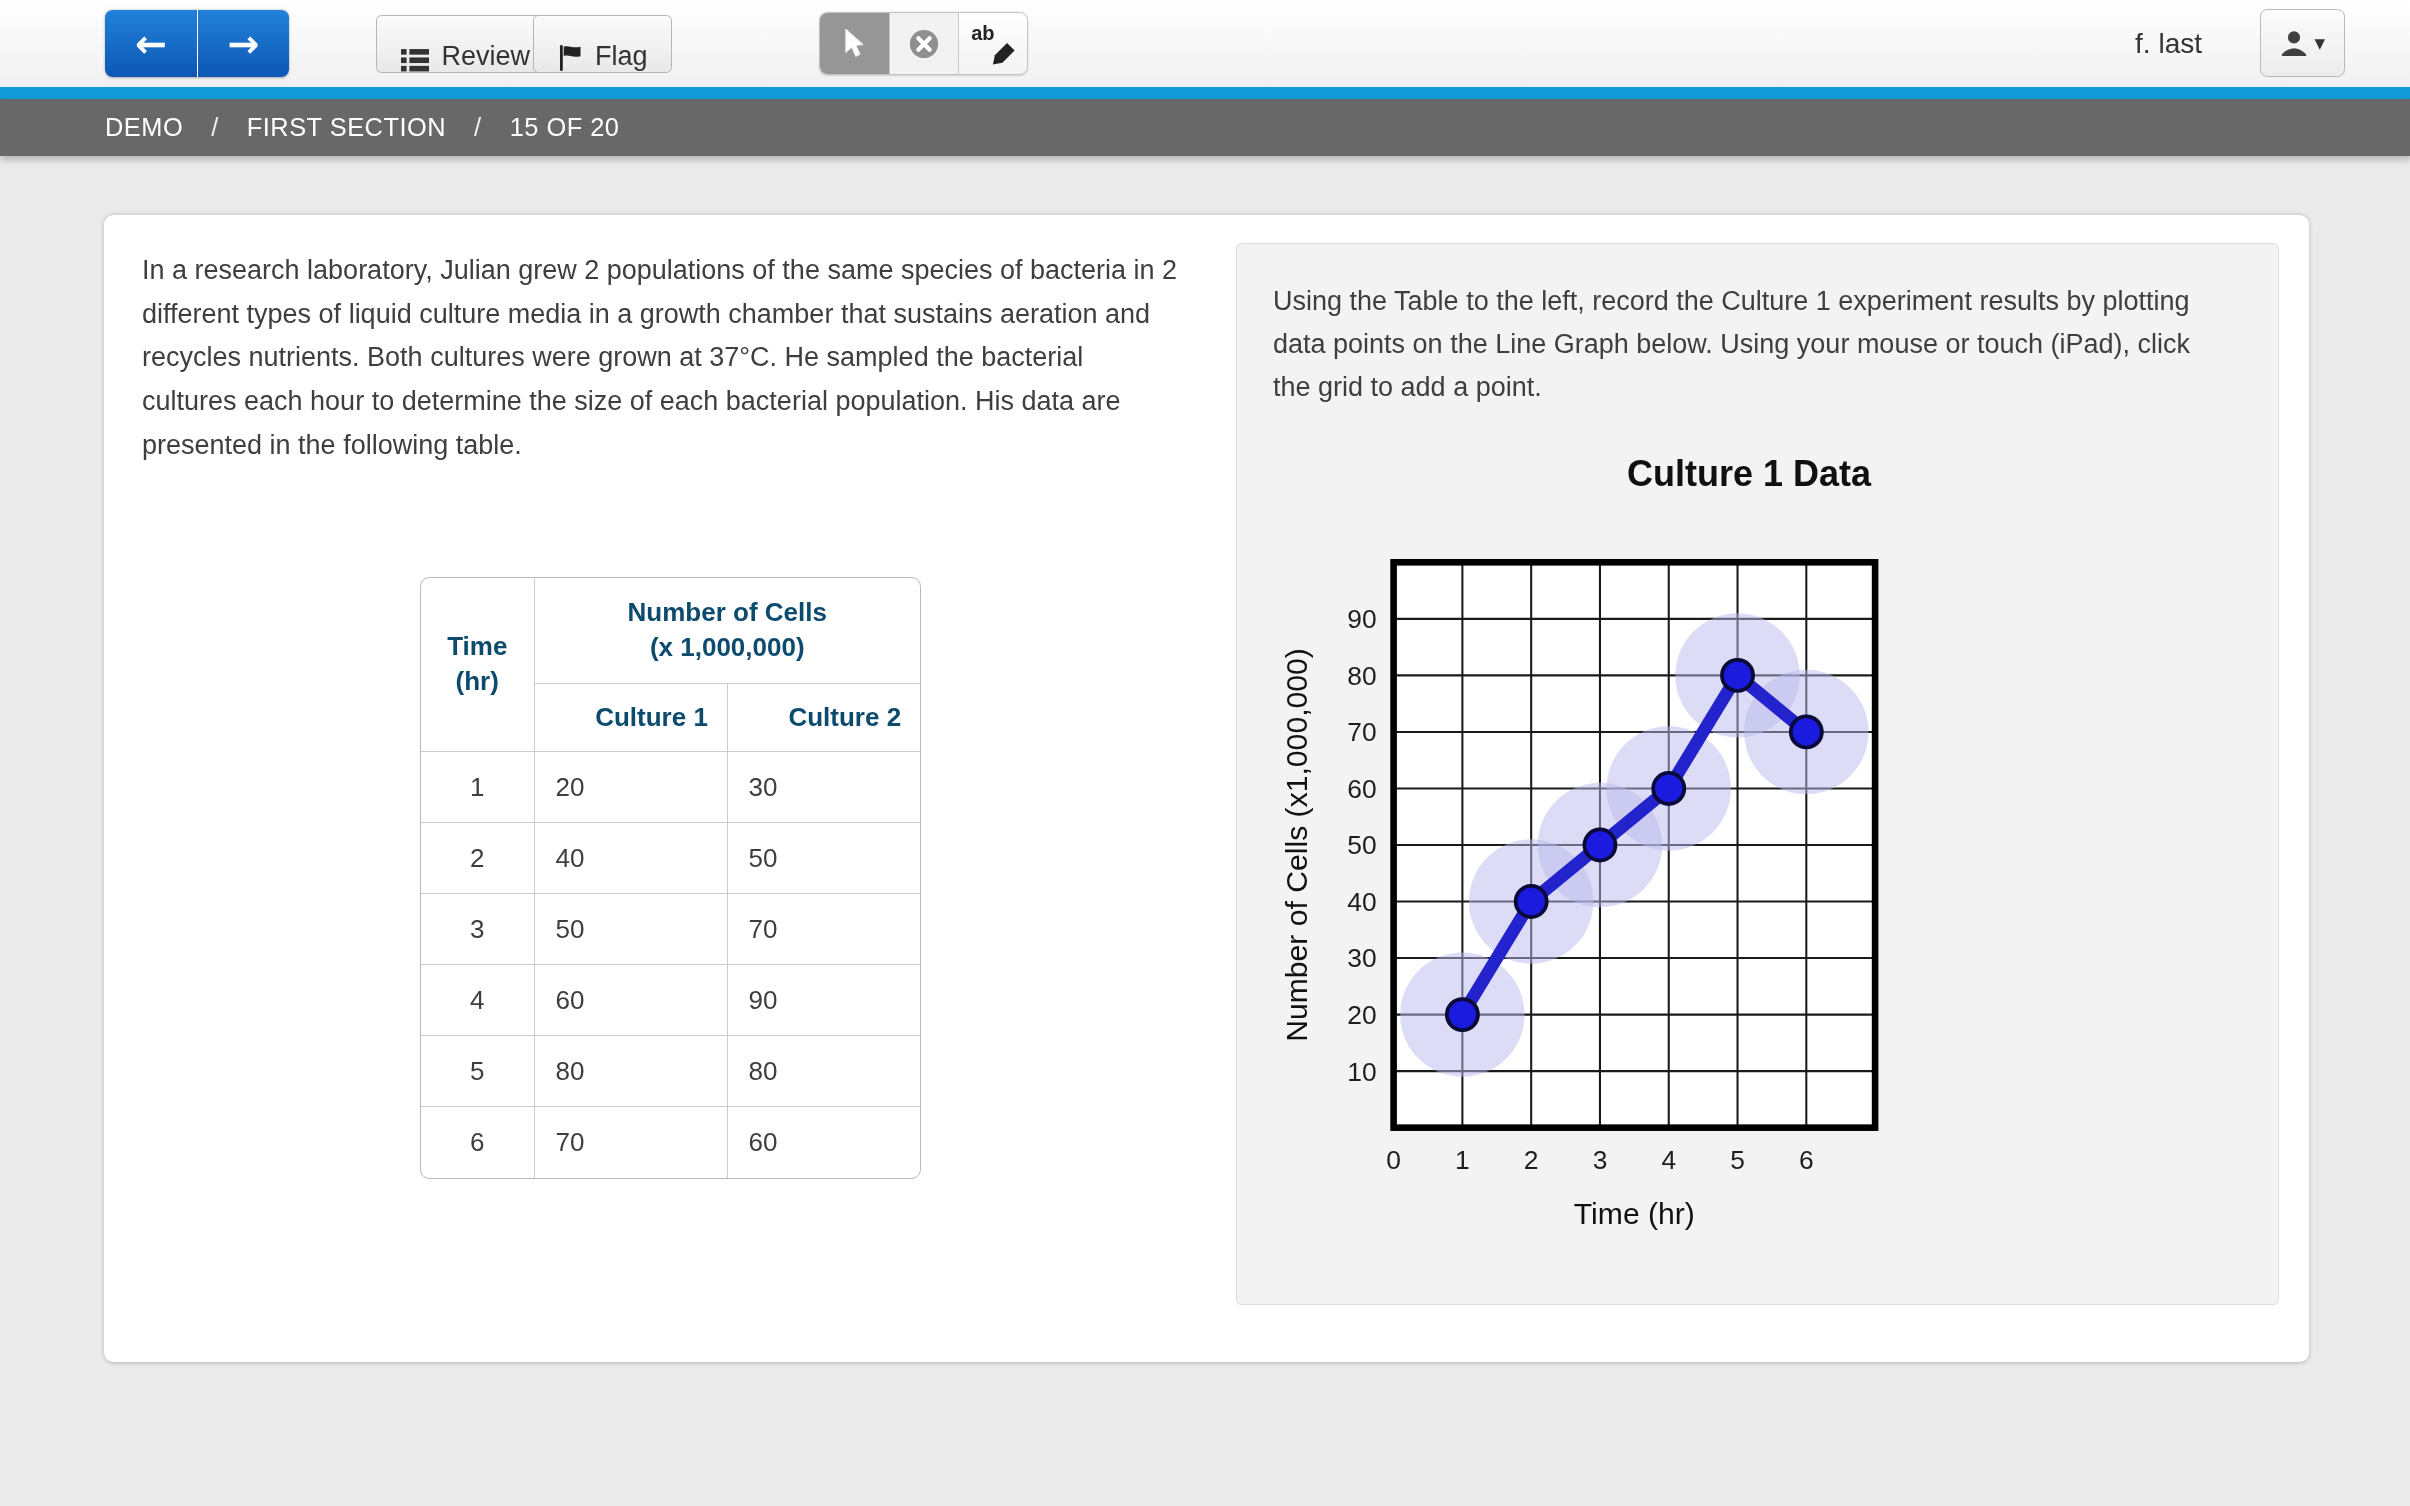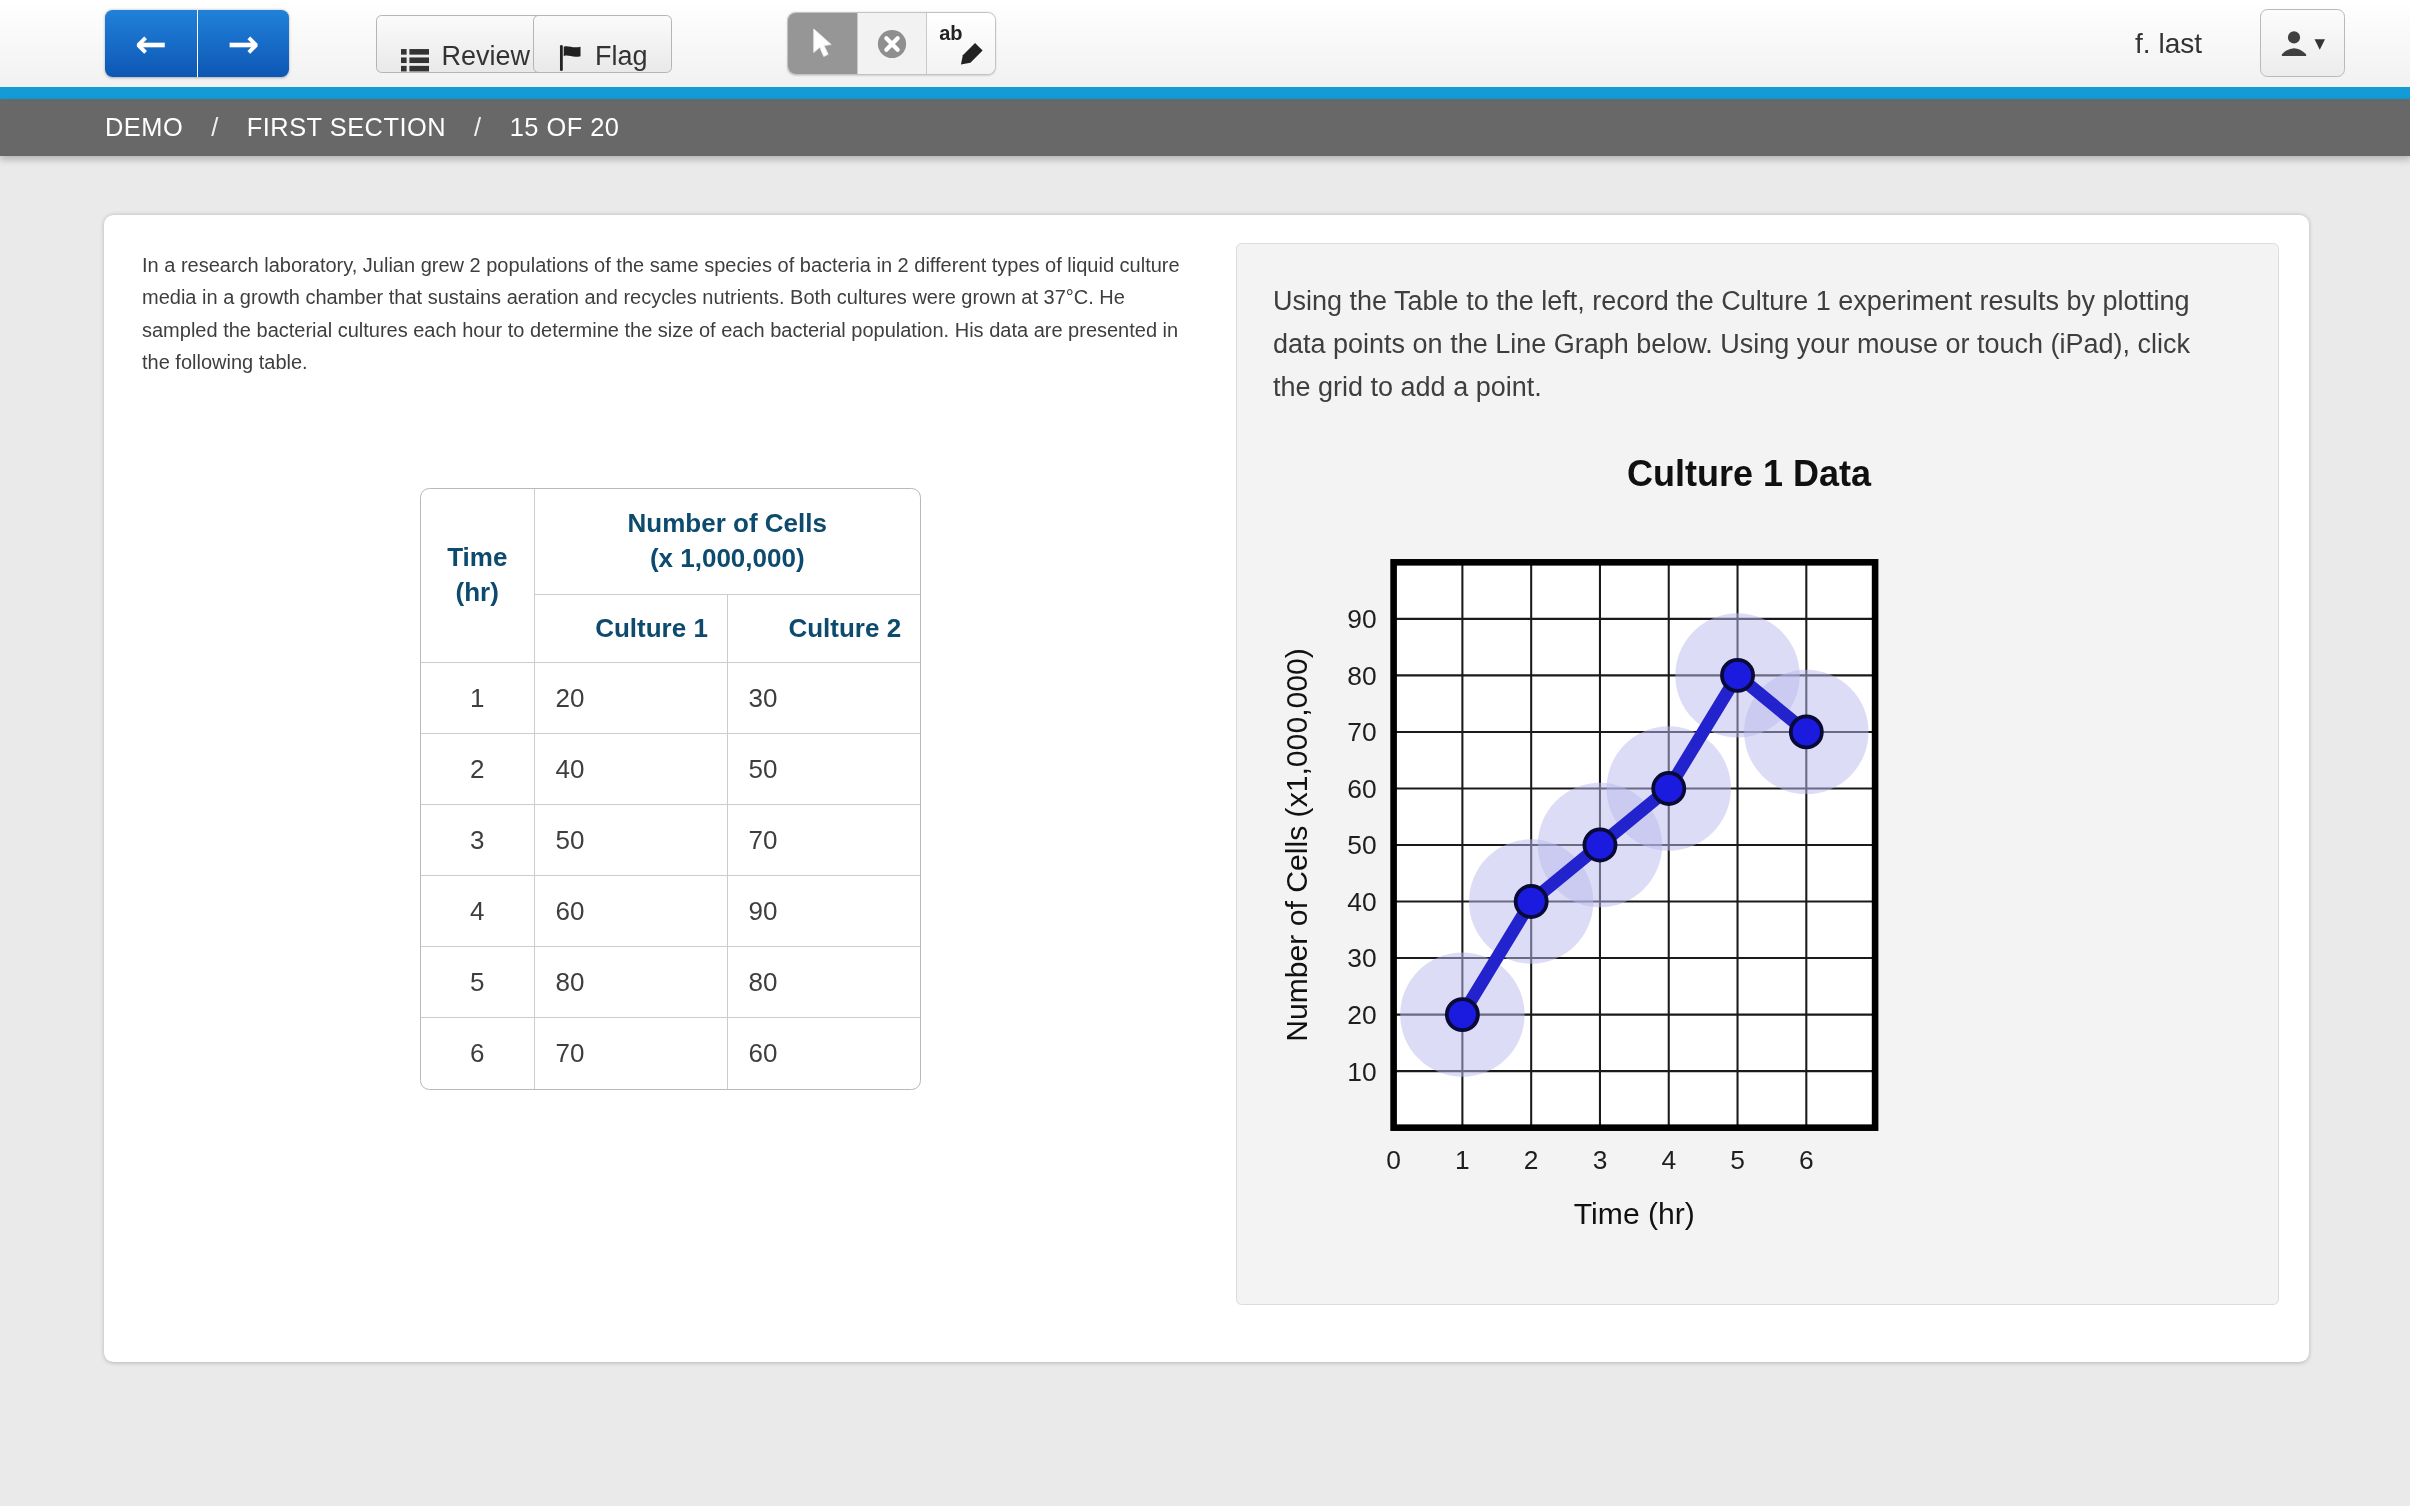--- a/index.html
+++ b/index.html
@@ -34,21 +34,21 @@
     background:linear-gradient(#fbfbfb,#e9e9e9);
     border:0.9px solid #b5b5b5; border-radius:5.6px;
     font-size:27px; color:#333;
     display:flex; align-items:flex-end; gap:13px; padding:0 23.5px;
     cursor:pointer;
   }
   .btn-review { left:376px; }
   .btn-flag   { left:533px; }
 
   .tool-group {
-    position:absolute; left:787px; top:12.2px; height:63px;
+    position:absolute; left:819px; top:12.2px; height:63px;
     display:flex; background:#f2f2f2;
     border:0.9px solid #c3c3c3; border-radius:8.5px; overflow:hidden;
     box-shadow:0 0.9px 1.9px rgba(0,0,0,.15);
     text-align:center;
   }
   .tool {
     width:69px; height:100%;
     display:flex; align-items:center; justify-content:center;
     cursor:pointer; position:relative;
   }
@@ -85,21 +85,21 @@
 
   
   .card {
     position:absolute; left:104px; top:215px; width:2205px; height:1147px;
     background:#fff; border-radius:9.4px;
     box-shadow:0 0.9px 4.7px rgba(0,0,0,.22);
     display:flex;
   }
   .left-col { flex:1; padding:34px 52px 0 38px; }
   .prompt {
-    font-size:20px; line-height:1.62; color:#3e3e3e; max-width:1045px;
+    font-size:27px; line-height:1.62; color:#3e3e3e; max-width:1045px;
   }
 
   
   .table-wrap {
     display:inline-block; margin:109px 0 0 278px;
     border:1.9px solid #b9b9b9; border-radius:9.4px; overflow:hidden; background:#fff;
   }
   table { border-collapse:collapse; }
   th, td { border:1.4px solid #cccccc; font-size:26px; color:#3e3e3e; }
   th { font-weight:bold; color:#0c4a6e; }

